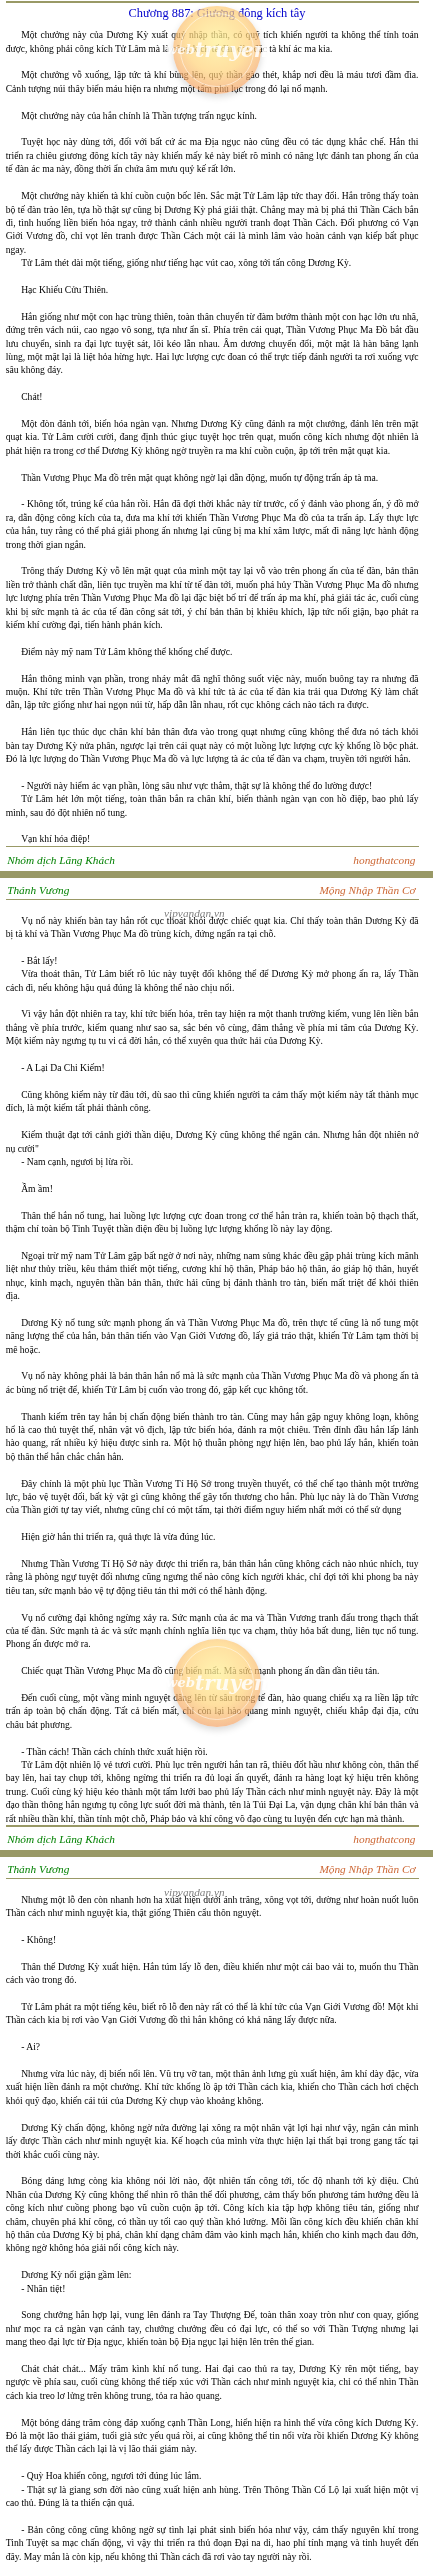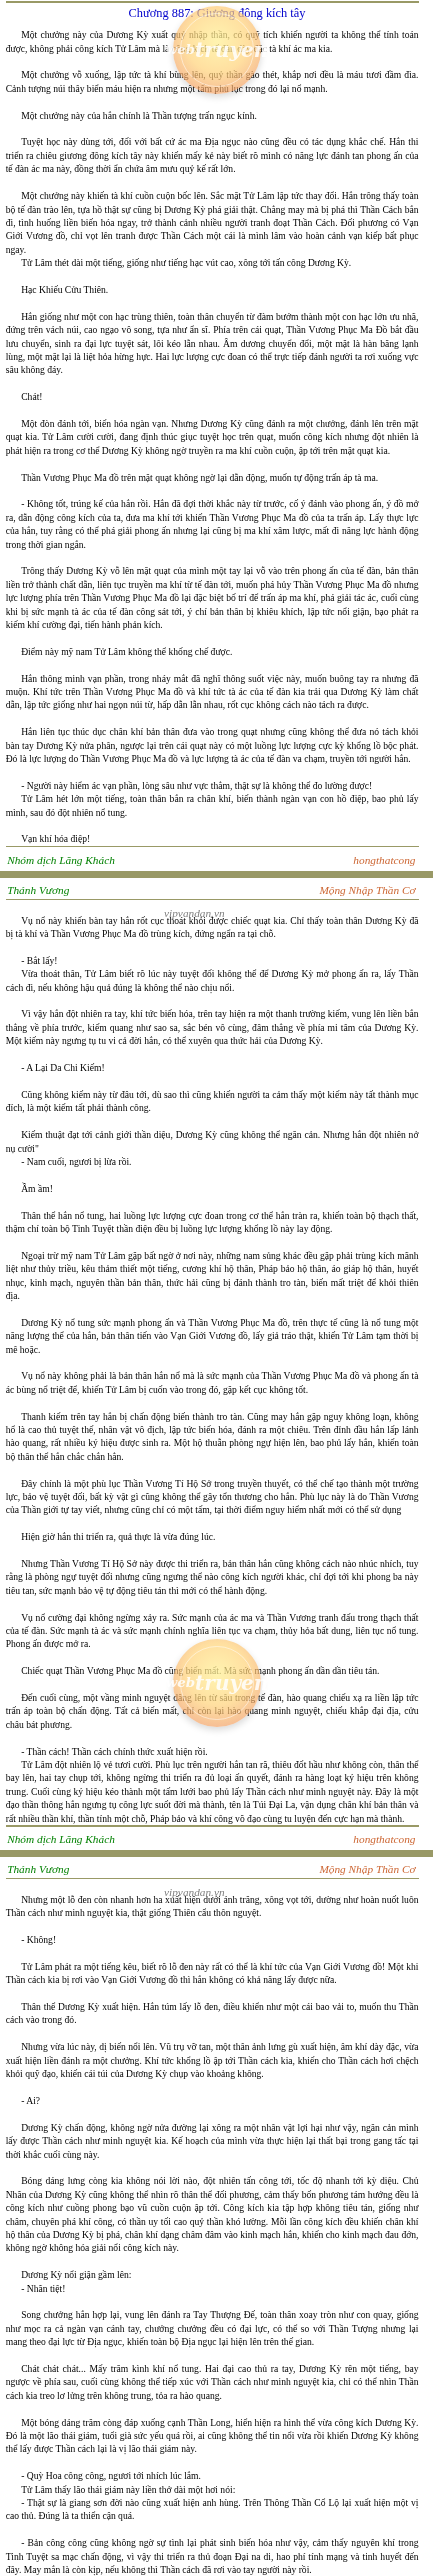--- a/index.html
+++ b/index.html
@@ -73,21 +73,21 @@
   </div>
 
   <div class="page" id="page-1">
       <p class="para">Vụ nổ này khiến bàn tay hắn  rốt cục thoát khỏi được chiếc quạt kia. Chỉ thấy toàn thân Dương Kỳ đã bị tà khí và Thần Vương Phục Ma đồ trùng kích, đứng ngẩn ra tại chỗ.</p>
       <p class="para gap">- Bắt lấy!</p>
       <p class="para">Vừa thoát thân, Tử Lâm biết rõ lúc này tuyệt đối không thể để Dương Kỳ mở phong ấn ra, lấy Thần cách đi, nếu không hậu quả đúng là không thể nào chịu nổi.</p>
       <p class="para gap">Vì vậy hắn đột nhiên ra tay, khí tức biến hóa, trên tay hiện ra một thanh trường kiếm, vung lên liền bắn thẳng về phía trước, kiếm quang như sao sa, sắc bén vô cùng, đâm thẳng về phía mi tâm của Dương Kỳ. Một kiếm này ngưng tụ tu vi cả đời hắn, có thể xuyên qua thức hải của Dương Kỳ.</p>
       <p class="para gap">- A Lại Da Chi Kiếm!</p>
       <p class="para gap">Cũng không kiếm này từ đâu tới, dù sao thì cũng khiến người ta cảm thấy một kiếm này tất thành mục đích, là một kiếm tất phải thành công.</p>
       <p class="para gap">Kiếm thuật đạt tới cảnh giới thần diệu, Dương Kỳ cũng không thể ngăn cản. Nhưng hắn đột nhiên nở nụ cười"</p>
-      <p class="para">- Nam cuối, ngươi bị lừa rồi.</p>
+      <p class="para">- Nam cạnh, ngươi bị lừa rồi.</p>
       <p class="para gap">Ầm ầm!</p>
       <p class="para gap">Thân thể hắn nổ tung, hai luồng lực lượng cực đoan trong cơ thể hắn tràn ra, khiến toàn bộ thạch thất, thậm chí toàn bộ Tinh Tuyệt thần điện đều bị luồng lực lượng khổng lồ này lay động.</p>
       <p class="para gap">Ngoại trừ mỹ nam Tử Lâm gặp bất ngờ ở nơi này, những nam sủng khác đều gặp phải trùng kích mãnh liệt như thủy triều, kêu thảm thiết một tiếng, cương khí hộ thân, Pháp bảo hộ thân, áo giáp hộ thân, huyết nhục, kinh mạch, nguyên thần bản thân, thức hải cũng bị đánh thành tro tàn, biến mất triệt để khỏi thiên địa.</p>
       <p class="para gap">Dương Kỳ nổ tung sức mạnh phong ấn và Thần Vương Phục Ma đồ, trên thực tế cũng là nổ tung một năng lượng thể của hắn, bản thân tiến vào Vạn Giới Vương đồ, lấy giả tráo thật, khiến Tử Lâm tạm thời bị mê hoặc.</p>
       <p class="para gap">Vụ nổ này không phải là bản thân hắn nổ mà là sức mạnh của Thần Vương Phục Ma đồ và phong ấn tà ác bùng nổ triệt để, khiến Tử Lâm bị cuốn vào trong đó, gặp kết cục không tốt.</p>
       <p class="para gap">Thanh kiếm trên tay hắn bị chấn động biến thành tro tàn. Cũng may hắn gặp nguy không loạn, không hổ là cao thủ tuyệt thế, nhân vật vô địch, lập tức biến hóa, đánh ra một chiêu. Trên đỉnh đầu hắn lấp lánh hào quang, rất nhiều ký hiệu được sinh ra. Một hộ thuẫn phòng ngự hiện lên, bao phủ lấy hắn, khiến toàn bộ thân thể hắn chắc chắn hẳn.</p>
       <p class="para gap">Đây chính là một phù lục Thần Vương Tí Hộ Sở trong truyền thuyết, có thể chế tạo thành một trường lực, bảo vệ tuyệt đối, bất kỳ vật gì cũng không thể gây tổn thương cho hắn. Phù lục này là do Thần Vương của Thần giới tự tay viết, nhưng cũng chỉ có một tấm, tại thời điểm nguy hiểm nhất mới có thể sử dụng</p>
       <p class="para gap">Hiện giờ hắn thi triển ra, quả thực là vừa đúng lúc.</p>
       <p class="para gap">Nhưng Thần Vương Tí Hộ Sở này được thi triển ra, bản thân hắn cũng không cách nào nhúc nhích, tuy rằng là phòng ngự tuyệt đối nhưng cũng ngưng thể nào công kích người khác, chỉ đợi tới khi phong ba này tiêu tan, sức mạnh bảo vệ tự động tiêu tán thì mới có thể hành động.</p>
       <p class="para gap">Vụ nổ cường đại không ngừng xảy ra. Sức mạnh của ác ma và Thần Vương tranh đấu trong thạch thất của tế đàn. Sức mạnh tà ác và sức mạnh chính nghĩa liên tục va chạm, thủy hỏa bất dung, liên tục nổ tung. Phong ấn được mở ra.</p>
@@ -109,33 +109,32 @@
       <span class="header-center">vipvandan.vn</span>
       <span class="header-right">Mộng Nhập Thần Cơ</span>
     </div>
     <div class="thin-rule"></div>
     <div class="after-header"></div>
   </div>
 
   <div class="page" id="page-2">
       <p class="para">Nhưng một lỗ đen còn nhanh hơn ha xuất hiện dưới ánh trăng, xông vọt tới, dường như hoàn nuốt luôn Thần cách như minh nguyệt kia, thật giống Thiên cẩu thôn nguyệt.</p>
       <p class="para gap">- Không!</p>
+      <p class="para gap">Thân thể Dương Kỳ xuất hiện. Hắn túm lấy lỗ đen, điều khiển như một cái bao vải to, muốn thu Thần cách vào trong đó.</p>
       <p class="para gap">Tử Lâm phát ra một tiếng kêu, biết rõ lỗ đen này rất có thể là khí tức của Vạn Giới Vương đồ! Một khi Thần cách kia bị rơi vào Vạn Giới Vương đồ thì hắn không có khả năng lấy được nữa.</p>
-      <p class="para gap">Thân thể Dương Kỳ xuất hiện. Hắn túm lấy lỗ đen, điều khiển như một cái bao vải to, muốn thu Thần cách vào trong đó.</p>
+      <p class="para gap">- Ai?</p>
       <p class="para gap">Nhưng vừa lúc này, dị biến nổi lên. Vũ trụ vỡ tan, một thân ảnh lưng gù xuất hiện, âm khí dày đặc, vừa xuất hiện liền đánh ra một chưởng. Khí tức khổng lồ ập tới Thần cách kia, khiến cho Thần cách hơi chệch khỏi quỹ đạo, khiến cái túi của Dương Kỳ chụp vào khoảng không.</p>
-      <p class="para gap">- Ai?</p>
       <p class="para gap">Dương Kỳ chấn động, không ngờ nửa đường lại xông ra một nhân vật lợi hại như vậy, ngăn cản mình lấy được Thần cách như minh nguyệt kia. Kế hoạch của mình vừa thực hiện lại thất bại trong gang tấc tại thời khắc cuối cùng này.</p>
       <p class="para gap">Bóng dáng lưng còng kia không nói lời nào, đột nhiên tấn công tới, tốc độ nhanh tới kỳ diệu. Chủ Nhãn của Dương Kỳ cũng không thể nhìn rõ thân thể đối phương, cảm thấy bốn phương tám hướng đều là công kích như cuồng phong bạo vũ cuồn cuộn ập tới. Công kích kia tập hợp không tiêu tán, giống như châm, chuyên phá khí công, có thần uy tối cao quỷ thần khó lường. Mỗi lần công kích đều khiến chân khí hộ thân của Dương Kỳ bị phá, chân khí dạng châm đâm vào kinh mạch hắn, khiến cho kinh mạch đau đớn, không ngờ không hóa giải nổi công kích này.</p>
       <p class="para gap">Dương Kỳ nổi giận gầm lên:</p>
       <p class="para">- Nhãn tiệt!</p>
       <p class="para gap">Song chưởng hắn hợp lại, vung lên đánh ra Tay Thượng Đế, toàn thân xoay tròn như con quay, giống như mọc ra cả ngàn vạn cánh tay, chưởng chưởng đều có đại lực, có thể so với Thần Tượng nhưng lại mang theo đại lực từ Địa ngục, khiến toàn bộ Địa ngục lại hiện lên trên thế gian.</p>
       <p class="para gap">Chát chát chát... Mấy trăm kình khí nổ tung. Hai đại cao thủ ra tay, Dương Kỳ rên một tiếng, bay ngược về phía sau, cuối cùng không thể tiếp xúc với Thần cách như minh nguyệt kia, chỉ có thể nhìn Thần cách kia treo lơ lửng trên không trung, tỏa ra hào quang.</p>
       <p class="para gap">Một bóng dáng trăm còng đáp xuống cạnh Thần Long, hiển hiện ra hình thể vừa công kích Dương Kỳ. Đó là một lão thái giám, tuổi già sức yếu quá rồi, ai cũng không thể tin nổi vừa rồi khiến Dương Kỳ không thể lấy được Thần cách lại là vị lão thái giám này.</p>
-      <p class="para gap">- Quỳ Hoa công công, ngươi tới nhích lúc lắm.</p>
-      <p class="para">Tử Lâm thấy lão thái giám này liền thở dài một hơi nói:</p>
+      <p class="para gap">- Quỳ Hoa khiển công, ngươi tới đúng lúc lắm.</p>
       <p class="para">- Thật sự là giang sơn đời nào cũng xuất hiện anh hùng. Trên Thông Thần Cổ Lộ lại xuất hiện một vị cao thủ. Đúng là ta thiển cận quá.</p>
       <p class="para gap">- Bản công công cũng không ngờ sự tình lại phát sinh biến hóa như vậy, cảm thấy nguyên khí trong Tinh Tuyệt sa mạc chấn động, vì vậy thi triển ra thủ đoạn Đại na di, hao phí tính mạng và tinh huyết đến đây. May mắn là còn kịp, nếu không thì Thần cách đã rơi vào tay người này rồi.</p>
     </div>
 
   <div class="watermark" style="left:173px; top:5.2px;">
     <div class="ring"></div>
     <span class="wm-line1">web</span>
     <span class="wm-line2">truyen</span>
   </div>
   <div class="watermark" style="left:173px; top:1638px;">

